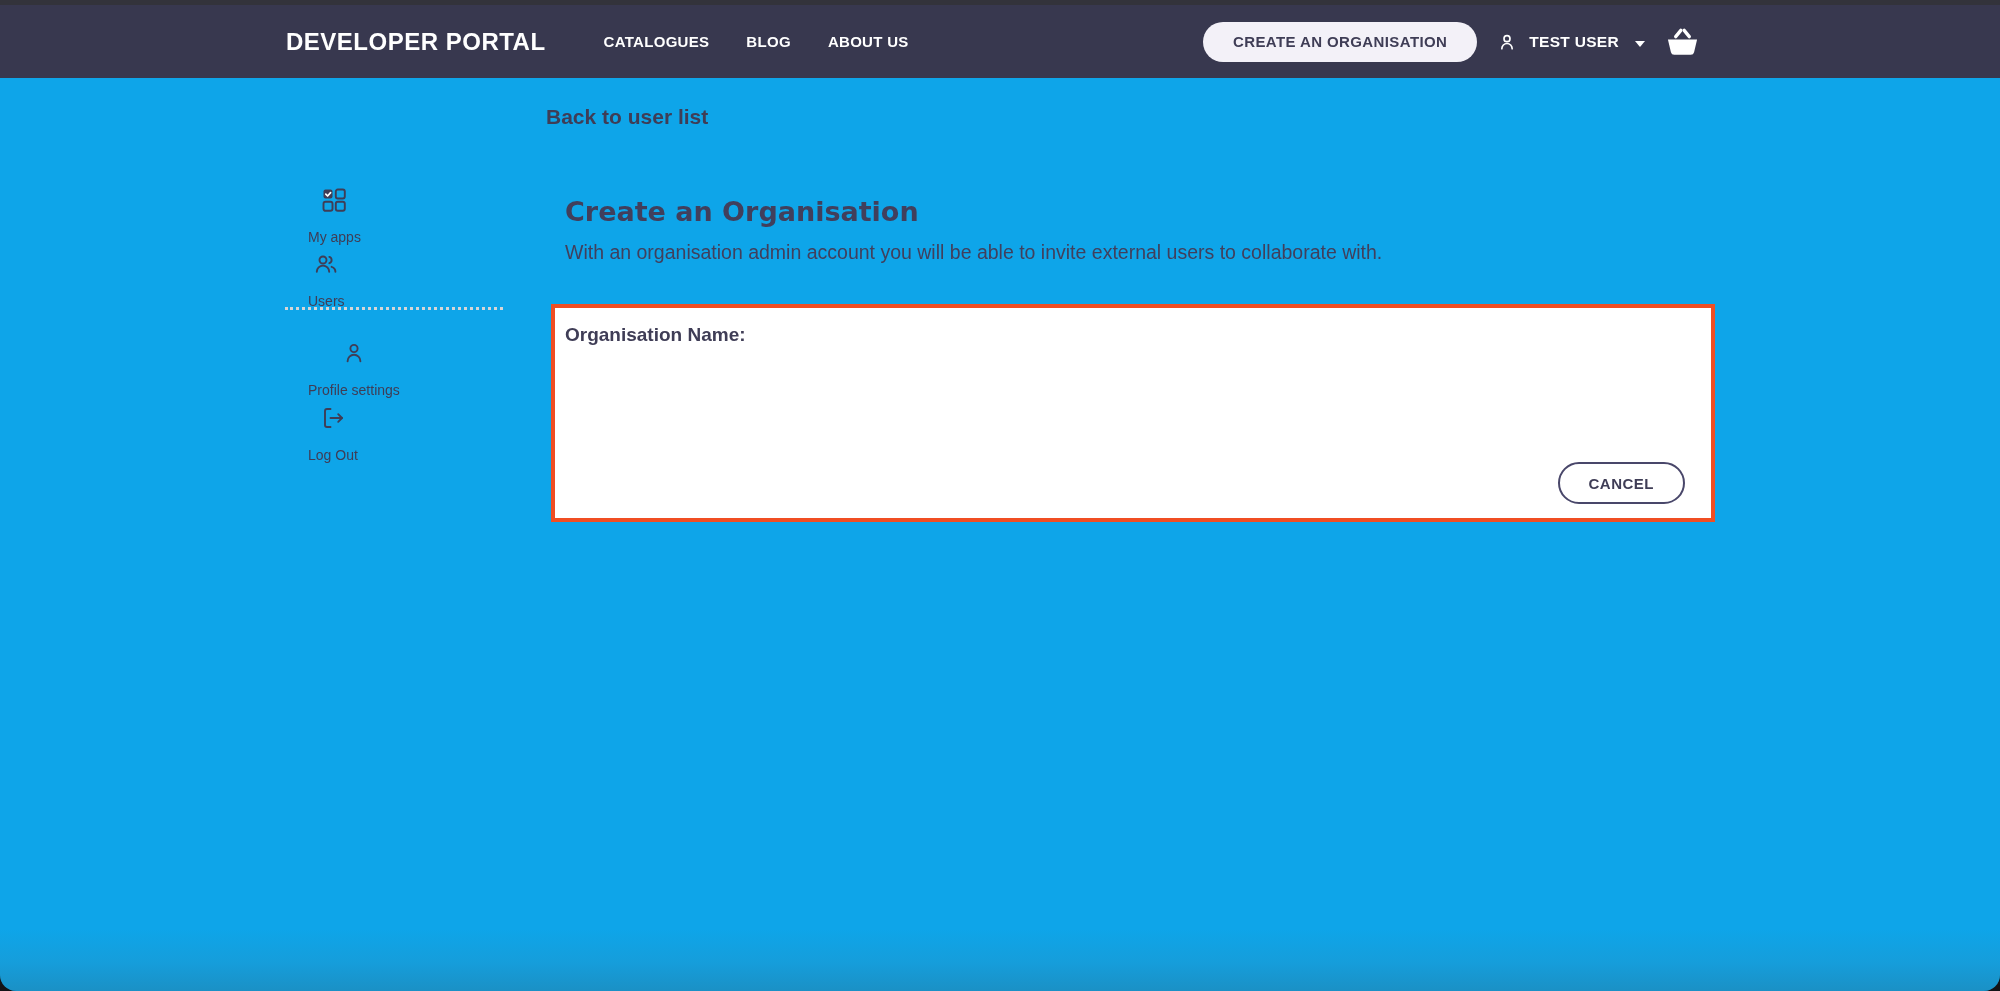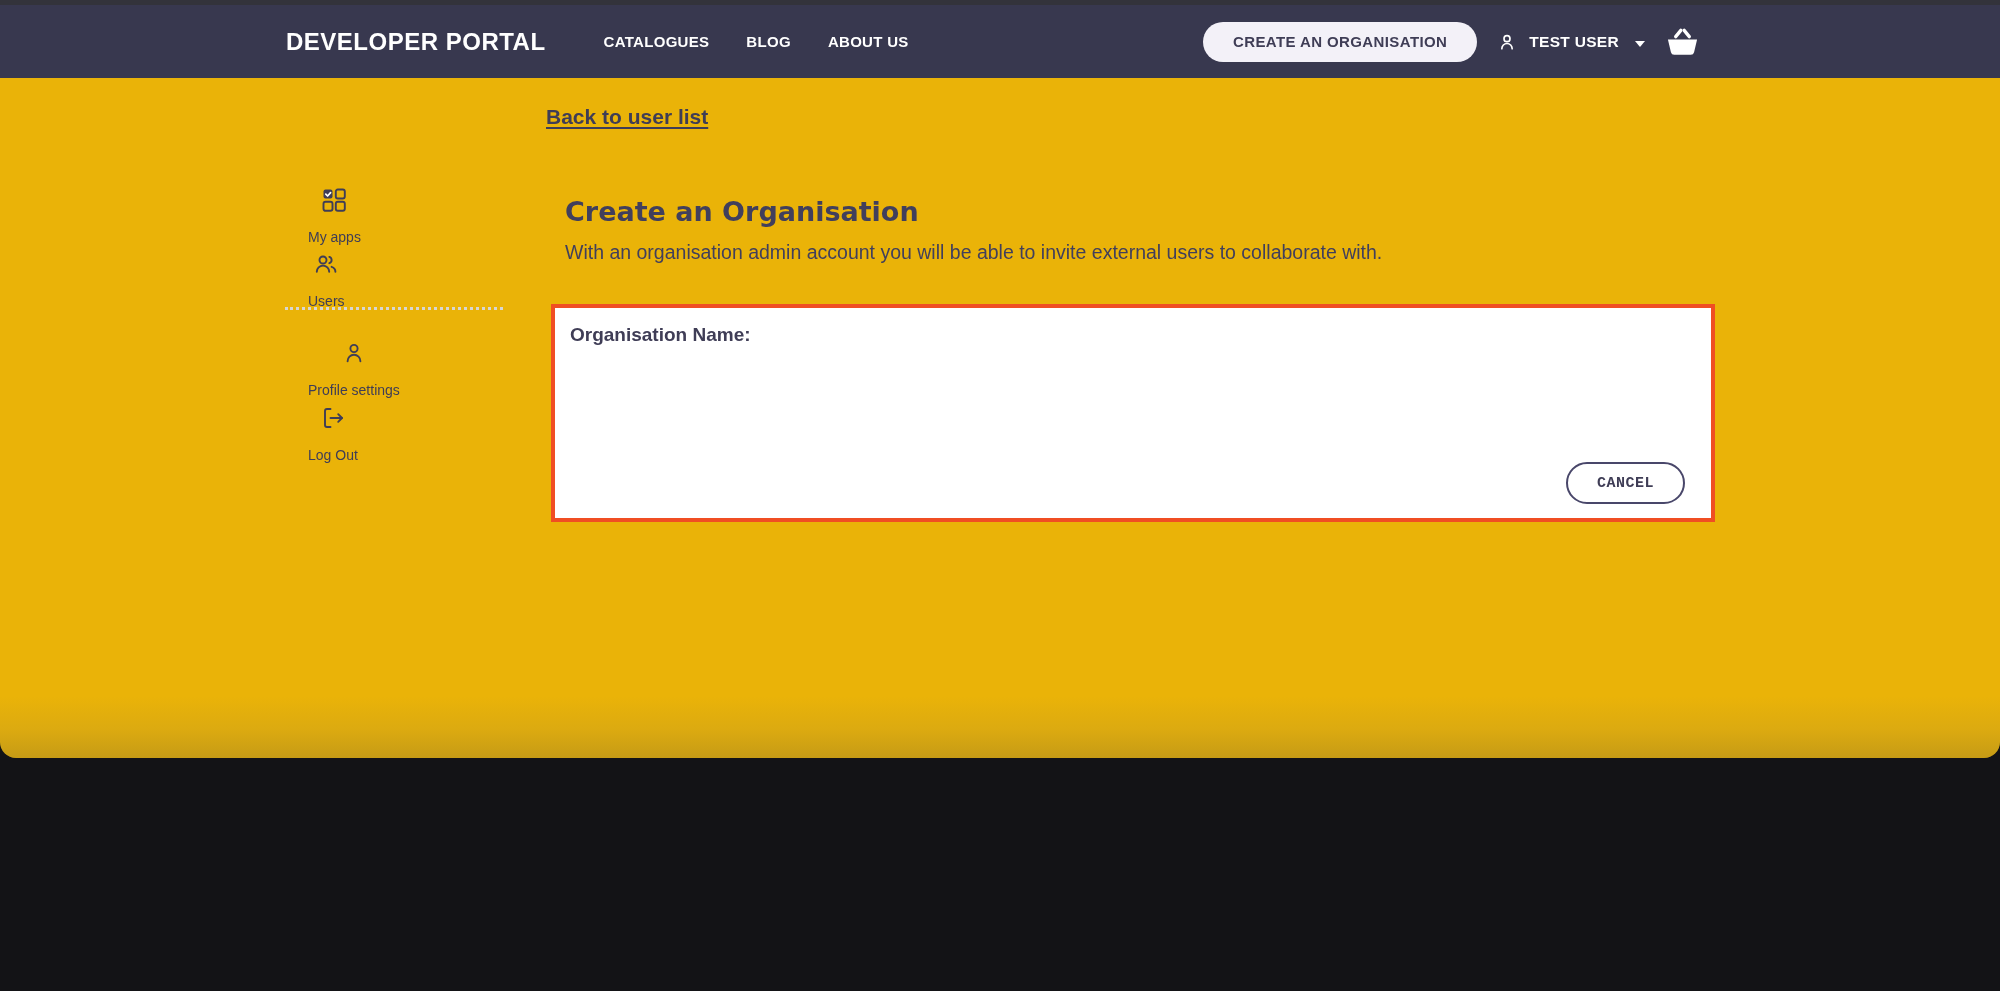--- a/index.html
+++ b/index.html
@@ -3,22 +3,22 @@
 <meta charset="utf-8">
 <style>
   * { margin:0; padding:0; box-sizing:border-box; }
   html,body { width:2000px; height:991px; }
   body {
     background:#131316;
     font-family:"Liberation Sans","DejaVu Sans",sans-serif;
     color:#3f3d56;
   }
   .page {
-    position:relative; width:2000px; height:758px;
-    background:#eab308; border-radius:0 0 16px 16px; overflow:hidden;
+    position:relative; width:2000px; height:991px;
+    background:#0ea5e9; border-radius:0 0 16px 16px; overflow:hidden;
   }
 
   
   .navbar {
     position:absolute; top:0; left:0; width:100%; height:78px;
     background:#38384f; border-top:5px solid #33333b;
     display:flex; align-items:center;
     padding:0 300px 0 286px;
   }
   .brand { font-size:24px; font-weight:bold; color:#fff; letter-spacing:0.5px; white-space:nowrap; }
@@ -36,21 +36,21 @@
   }
   .user-menu { display:flex; align-items:center; gap:12px; cursor:pointer; }
   .user-menu .user-label { color:#fff; font-size:15.5px; font-weight:bold; letter-spacing:0.3px; }
   .caret { margin-left:4px; display:inline-block; }
   .basket-btn { background:none; border:none; cursor:pointer; display:flex; align-items:center; }
 
   
   .back-link {
     position:absolute; left:546px; top:105px;
     font-size:21px; font-weight:bold; color:#3f3d56;
-    text-decoration:underline; text-underline-offset:3px; cursor:pointer;
+    text-underline-offset:3px; cursor:pointer;
   }
 
   
   .sidebar { position:absolute; left:285px; top:0; width:220px; }
   .side-item {
     position:absolute; left:12px; display:flex; align-items:center; gap:17px;
     font-size:14px; color:#3f3d56; cursor:pointer; padding-left:11px; white-space:nowrap;flex-direction:column;
   }
   .side-item svg { flex:0 0 auto; }
   .side-item.pos1 { top:188px; }
@@ -71,30 +71,30 @@
   .page-subtitle {
     position:absolute; left:565px; top:241px;
     font-size:19.5px; color:#413f5c;
   }
 
   .form-box {
     position:absolute; left:551px; top:304px; width:1164px; height:218px;
     border:4px solid #f04e23; background:#fff;
     padding:16px 26px 0 10px;
   }
-  .form-label { margin-left:5px; font-size:19px; font-weight:bold; color:#3f3d56; }
+  .form-label { font-size:19px; font-weight:bold; color:#3f3d56; }
   .org-input {
     display:block; width:100%; height:40px; margin-top:13px;
     border:2px solid #68d4ac; border-radius:20px;
     padding:0 17px; font-family:inherit; font-size:17px; color:#3f3d56;
     outline:none; background:#fff;
   }
   .form-actions {
     position:absolute; right:26px; bottom:14px;
-    display:flex; align-items:flex-start; font-family:Liberation Mono, monospace;
+    display:flex; align-items:flex-start; 
   }
   .cancel-btn {
     height:42px; padding:0 29px; background:#fff;
     border:2px solid #49476a; border-radius:22px;
     font-family:inherit; font-size:15px; font-weight:bold; letter-spacing:0.5px;
     color:#3f3d56; cursor:pointer; white-space:nowrap;
   }
   .create-btn {
     height:42px; padding:0 33px; background:#58d1a5;
     border:none; border-radius:22px;

